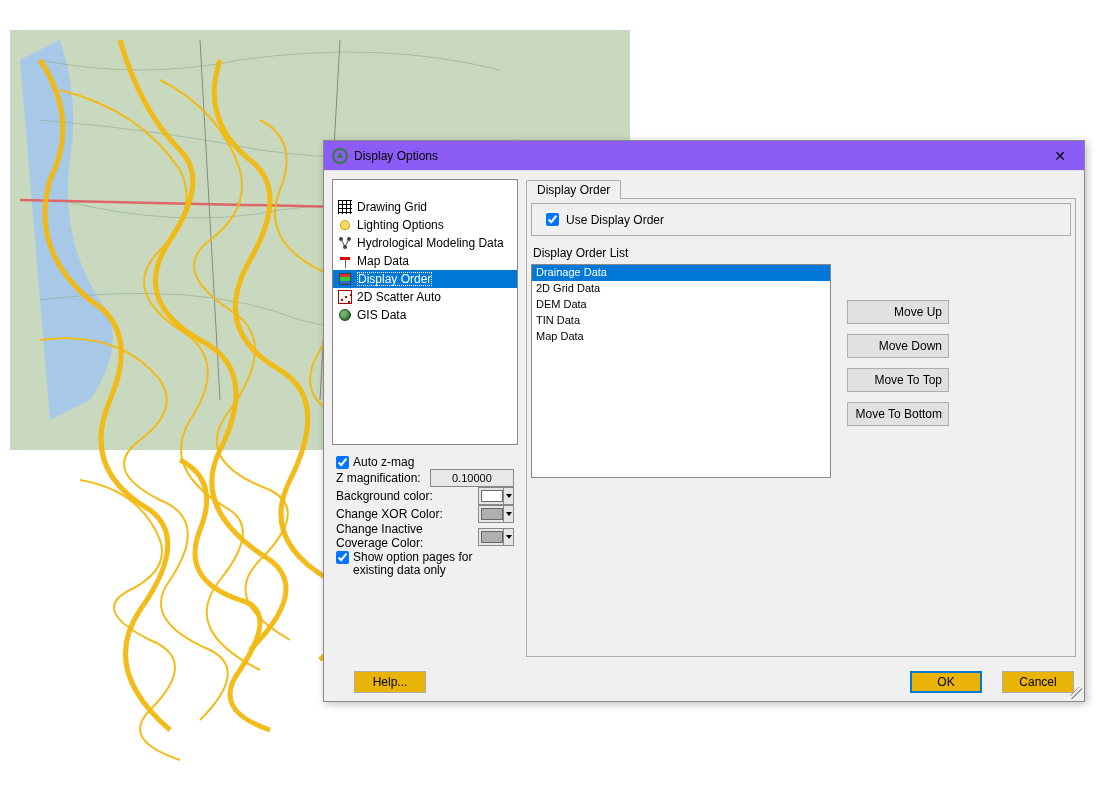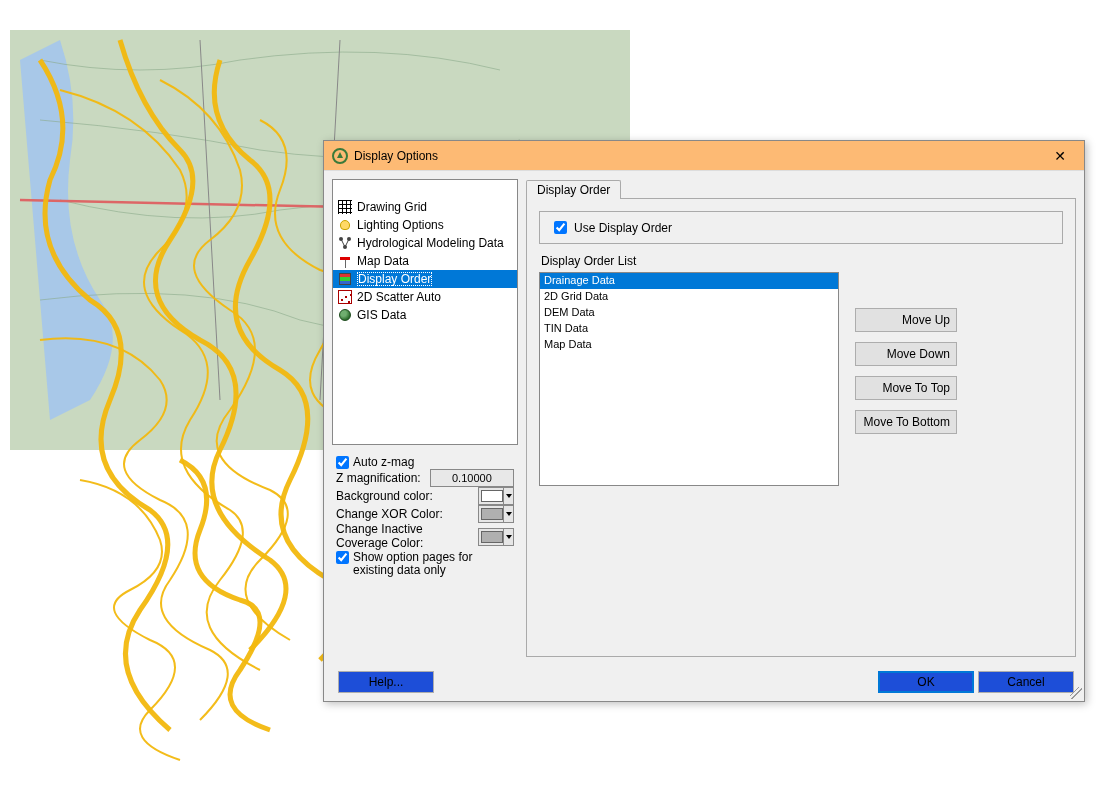--- a/index.html
+++ b/index.html
@@ -28,21 +28,21 @@
     width: 762px;
     height: 562px;
     background: #f0f0f0;
     border: 1px solid #888;
     box-shadow: 2px 2px 8px rgba(0,0,0,0.25);
     display: flex;
     flex-direction: column;
   }
   .titlebar {
     height: 30px;
-    background: #fdba74;
+    background: #8b5cf6;
     border-bottom: 1px solid #ddd;
     display: flex;
     align-items: center;
     padding: 0 4px 0 8px;
   }
   .titlebar .app-icon {
     width: 16px; height: 16px;
     margin-right: 6px;
     border-radius: 50%;
     border: 2px solid #3a7a3a;
@@ -139,21 +139,21 @@
     border-radius:2px 2px 0 0;
     position: relative;
     top:1px;
     cursor: pointer;
   }
   .tab.active { background:#f0f0f0; z-index:2; }
   .tab-body {
     border:1px solid #aaa;
     flex:1;
     background:#f0f0f0;
-    padding: 12px;
+    padding: 4px;
   }
   .use-order {
     border:1px solid #aaa;
     padding:6px 10px;
     display:flex; align-items:center; gap:4px;
     margin-bottom:10px;
     background:#f0f0f0;
   }
   .fieldset-label { font-size:12px; margin:6px 0 4px 2px; }
   .order-area { display:flex; gap:16px; align-items:flex-start; }
@@ -175,26 +175,26 @@
     text-align:right;
   }
 
   .footer {
     padding: 6px 10px 8px;
     display:flex;
     align-items:center;
   }
   .footer .spacer { flex:1; }
   .foot-btn {
-    width:96px; height:22px;
-    background:#1d4ed8;
+    width:72px; height:22px;
+    background:#eab308;
     border:1px solid #adadad;
     font-size:12px;
     cursor:pointer;
-    margin-left:4px;
+    margin-left:20px;
   }
   .foot-btn.primary { border:2px solid #0078d7; }
   .resize-grip {
     position:absolute; right:2px; bottom:2px;
     width:12px;height:12px;
     background:
       linear-gradient(135deg, transparent 0 6px, #999 6px 7px, transparent 7px 9px, #999 9px 10px, transparent 10px 12px);
   }
 
   

